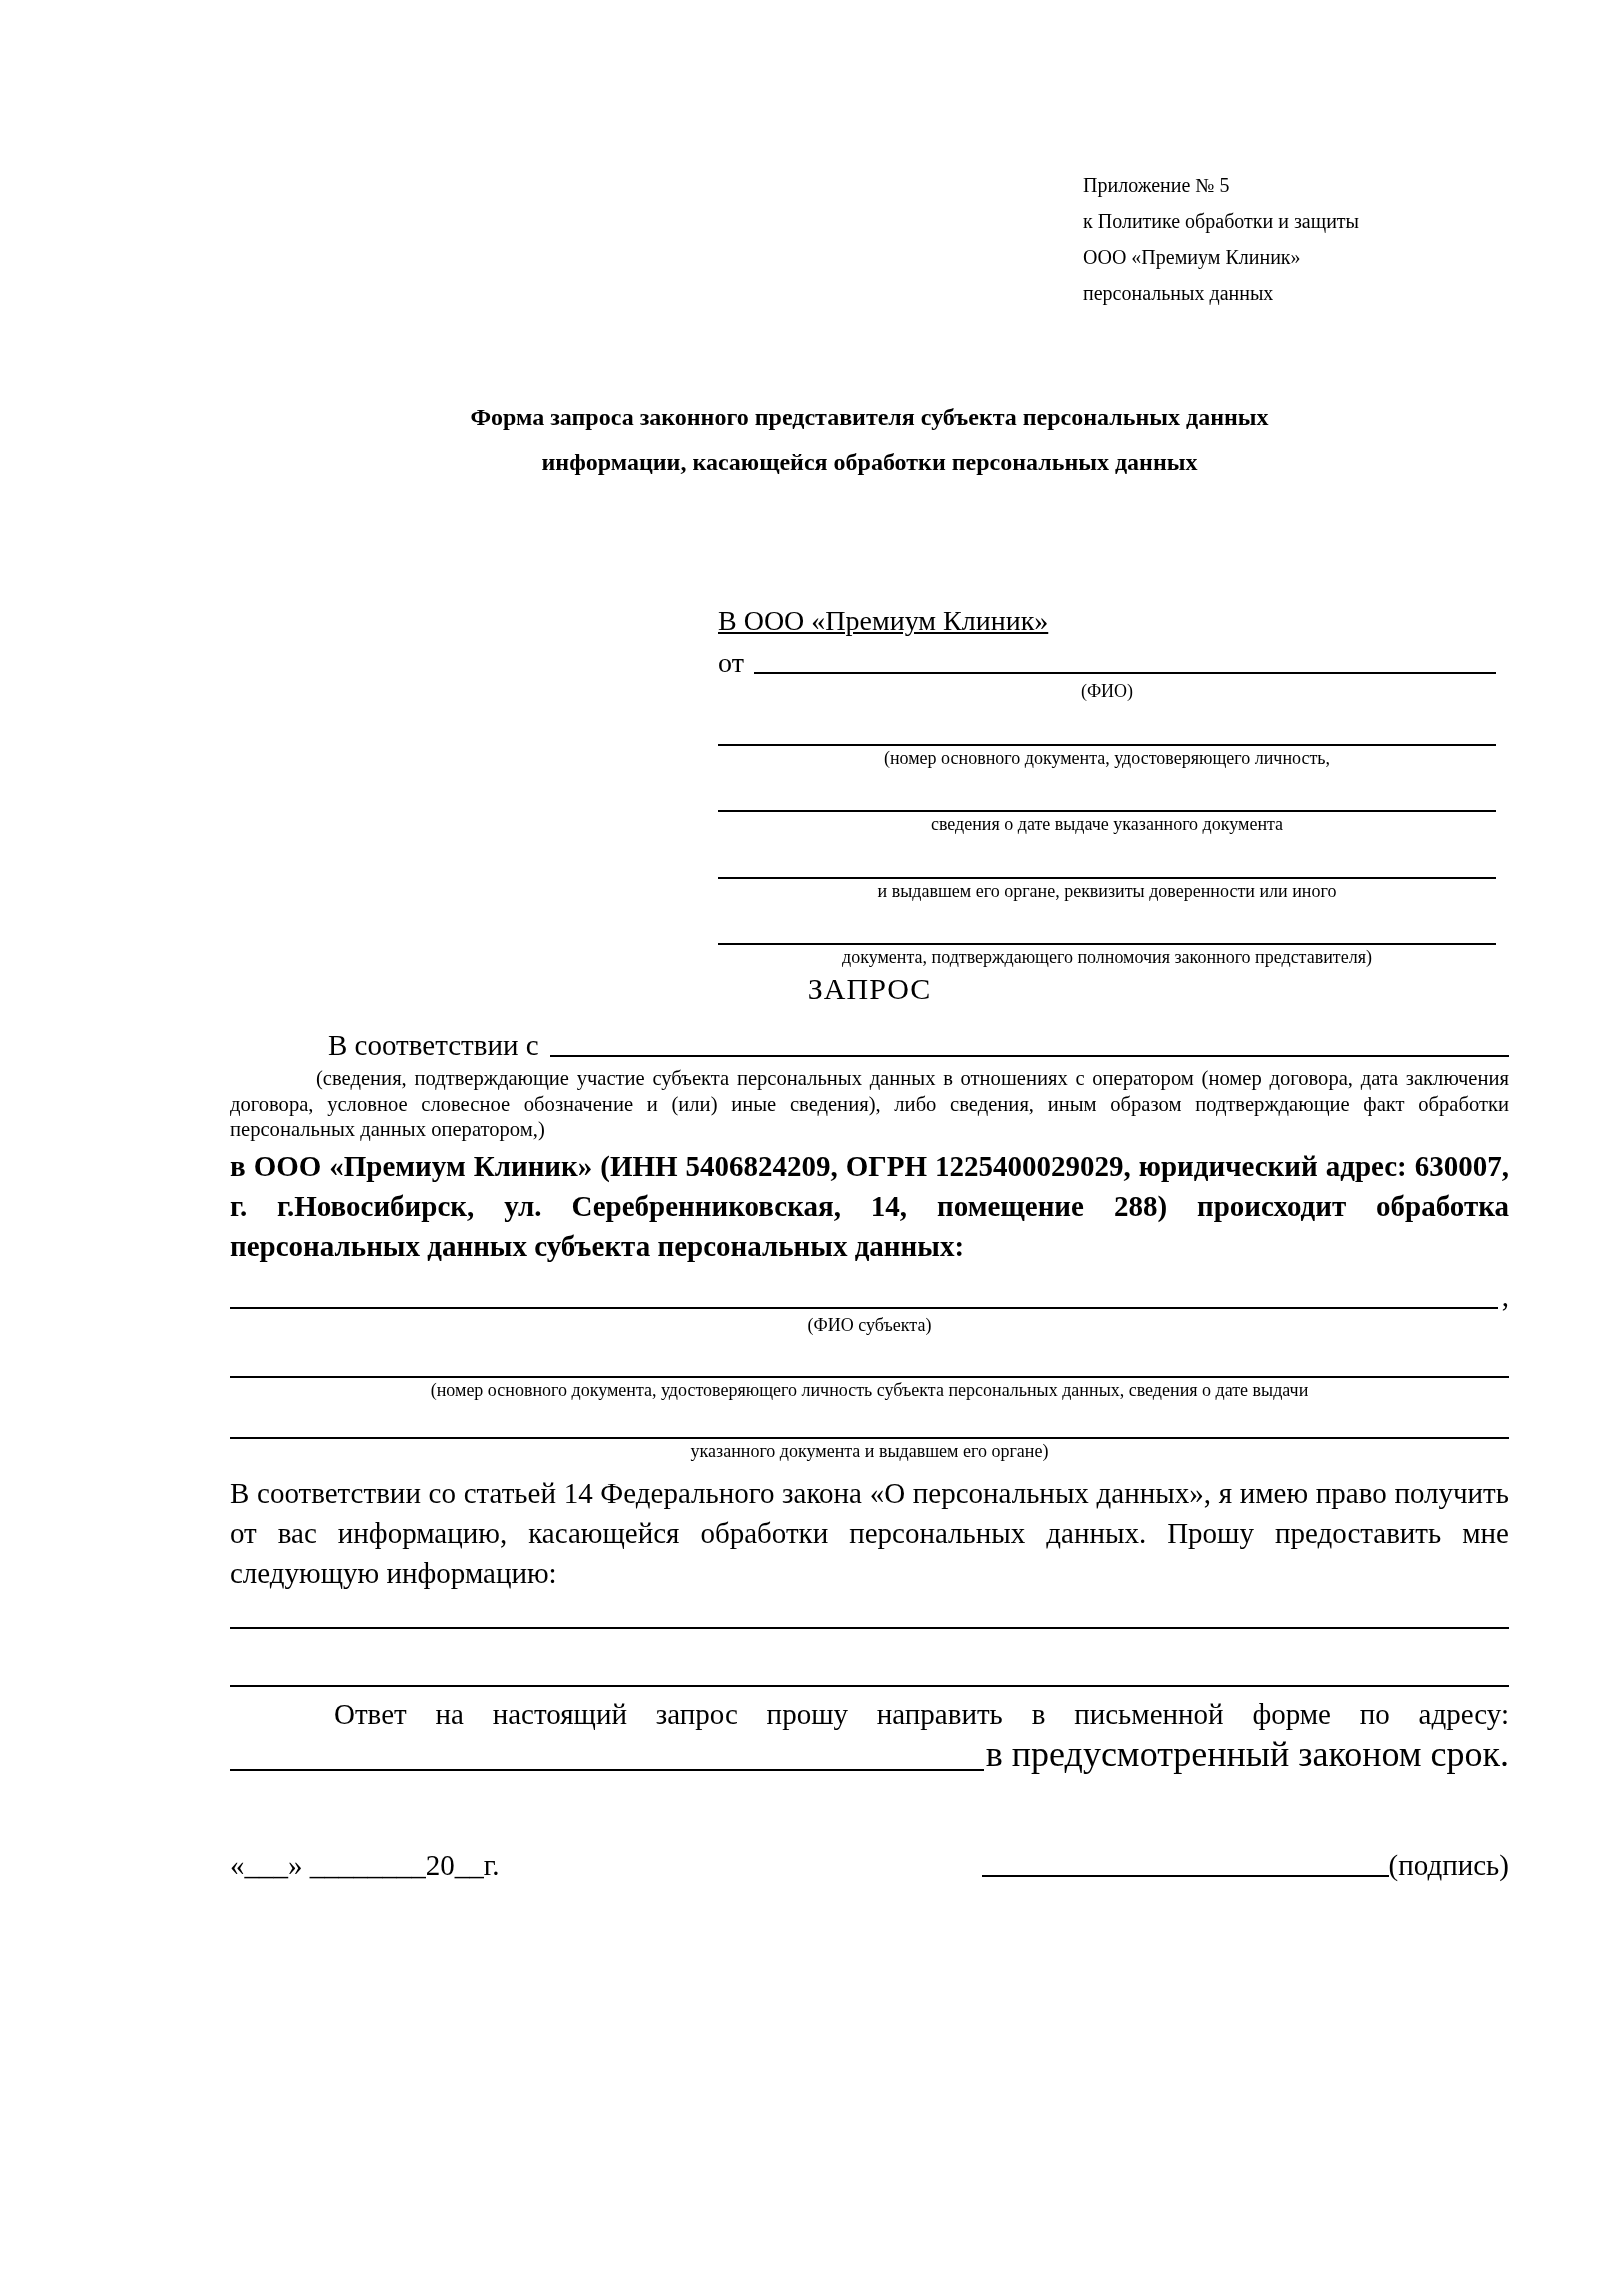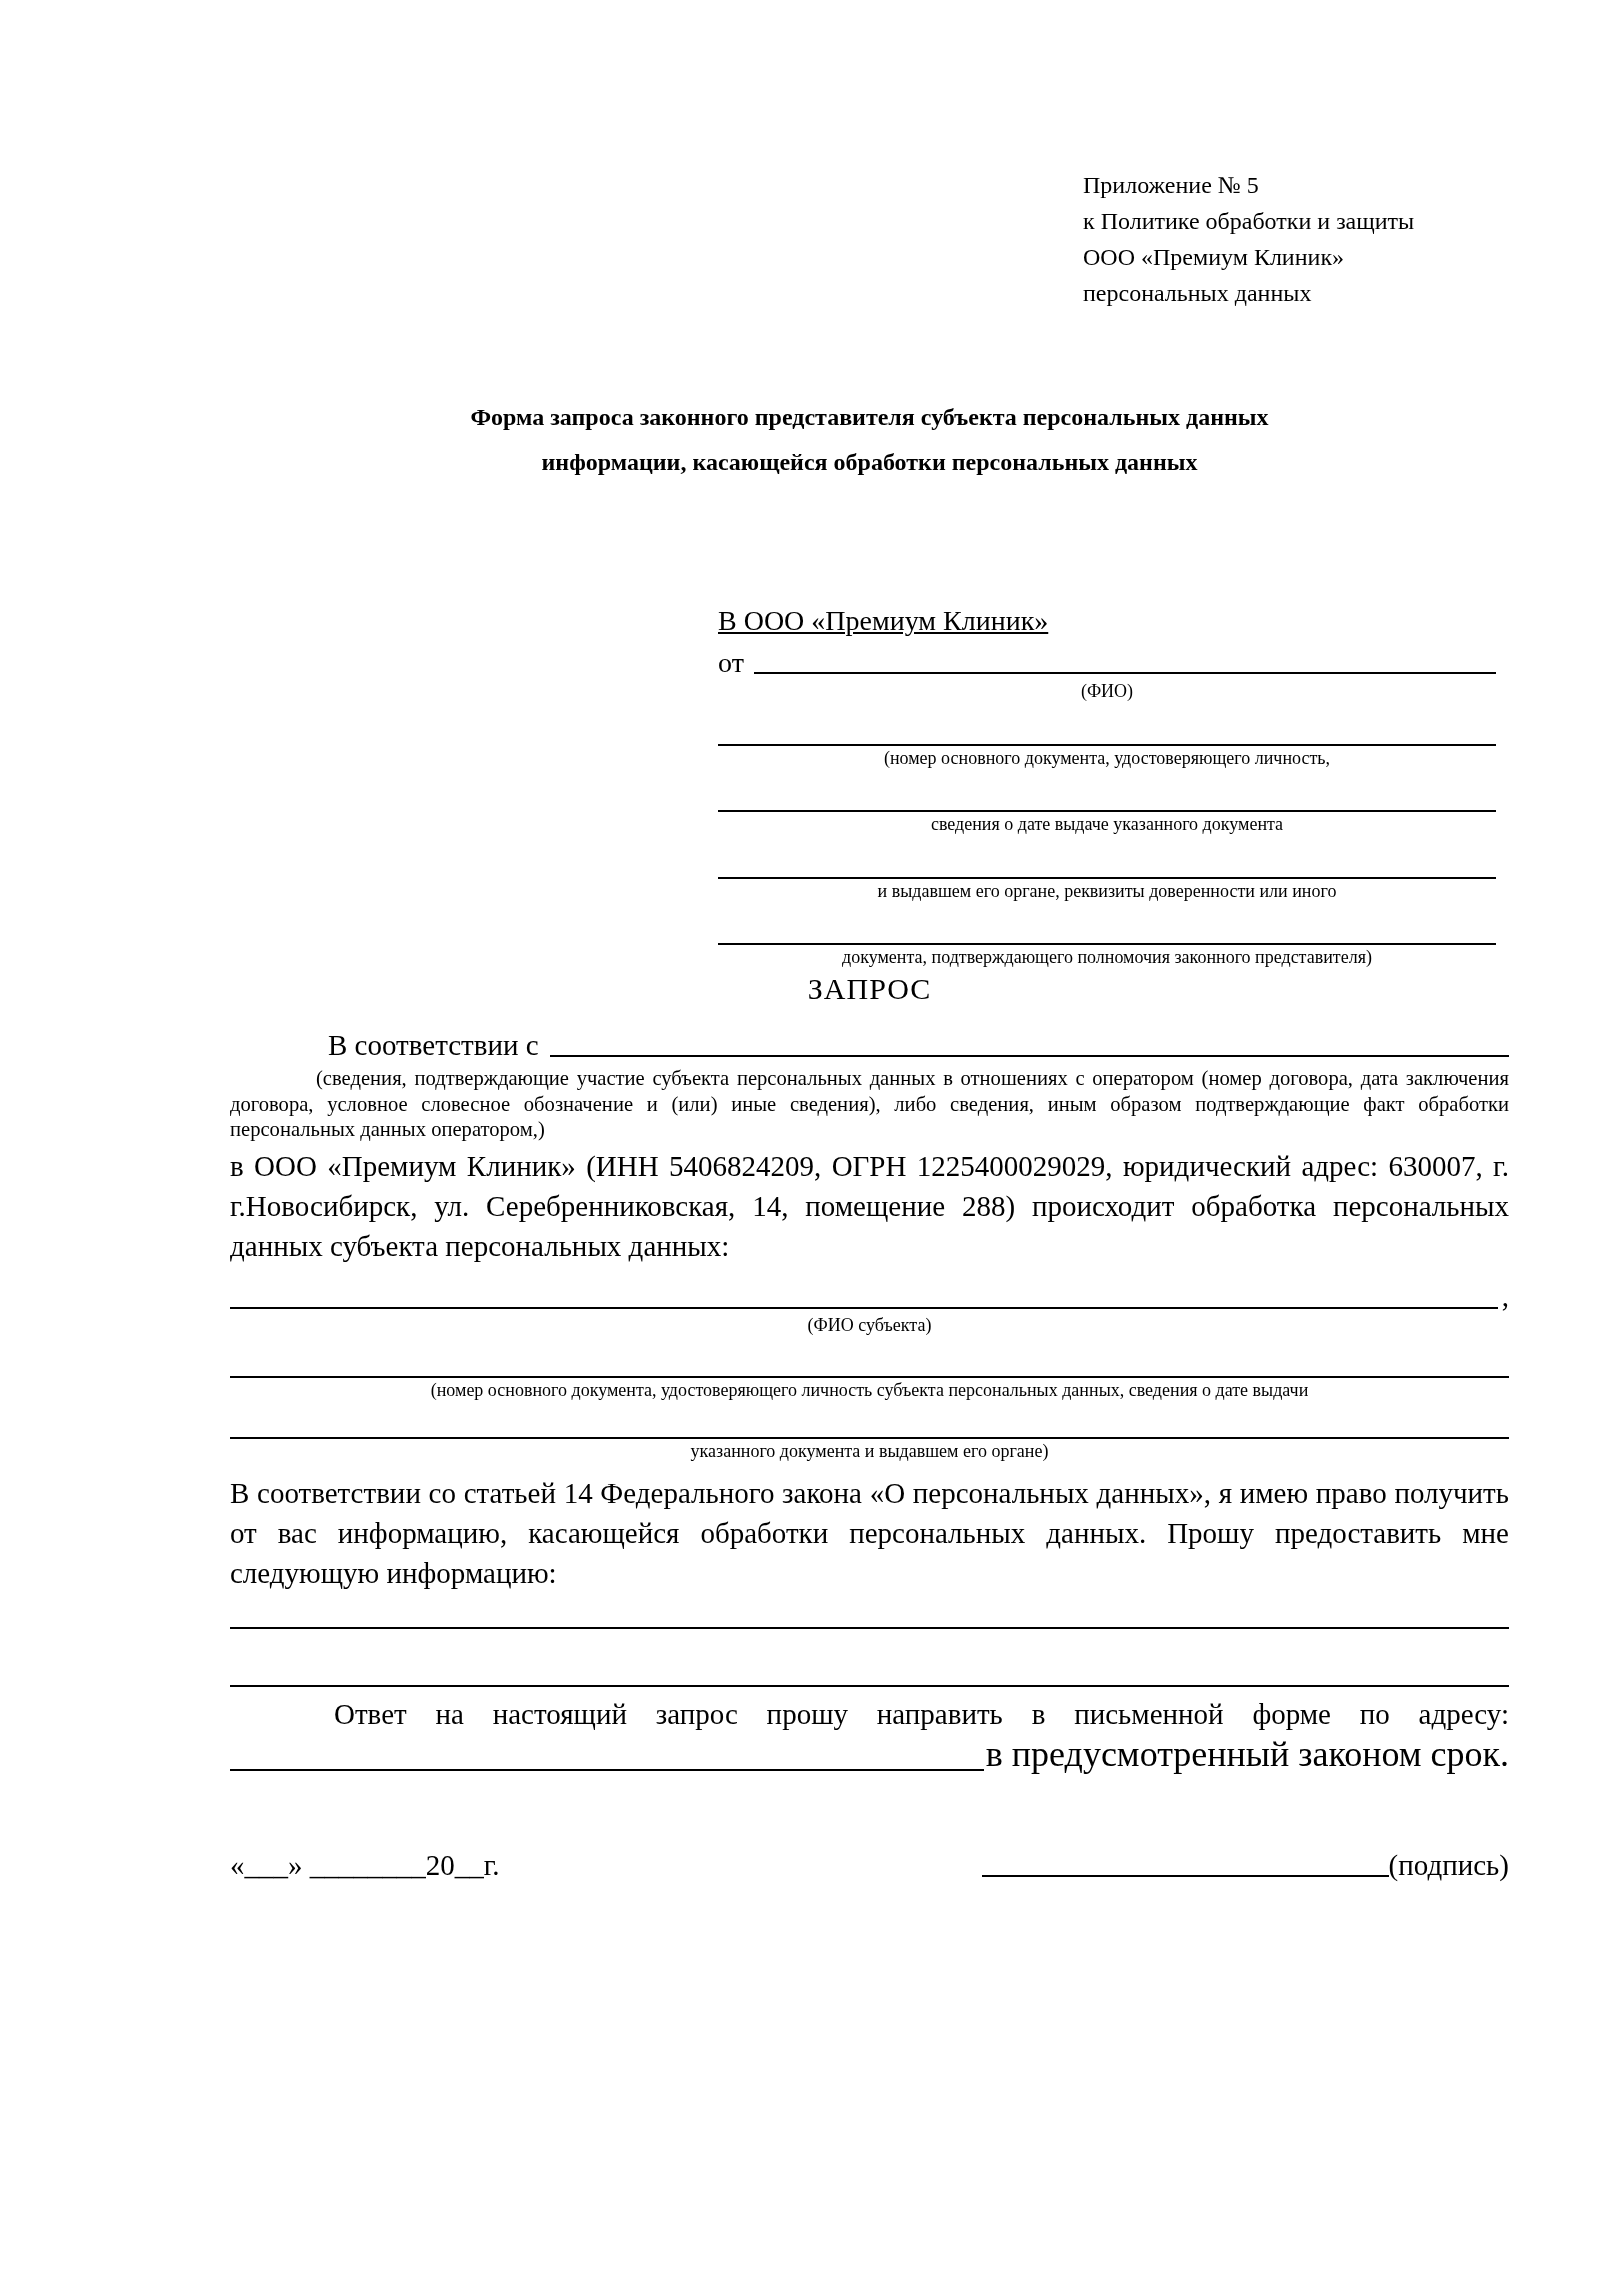--- a/index.html
+++ b/index.html
@@ -9,21 +9,21 @@
     height: 2293px;
     background: #ffffff;
     color: #000000;
     font-family: "Liberation Serif", "DejaVu Serif", serif;
     box-sizing: border-box;
     padding: 167px 112px 59px 230px;
     overflow: hidden;
   }
 
   
-  .appendix { margin-left: 853px; font-size: 24px; line-height: 36px; }
+  .appendix { margin-left: 853px; font-size: 20px; line-height: 36px; }
 
   
   .title { margin-top: 84px; text-align: center; font-weight: 700; font-size: 24px; line-height: 45px; }
 
   
   .recipient { margin-top: 116px; margin-left: 488px; width: 778px; font-size: 28px; }
   .recipient .to { line-height: 39px; text-decoration: underline; }
   .from-row { display: flex; align-items: flex-end; height: 39px; }
   .from-label { padding-right: 9.8px; }
   .fill { flex: 1; border-bottom: 2px solid #000; margin-bottom: 4.9px; }
@@ -98,21 +98,21 @@
 
   <div class="request-heading">ЗАПРОС</div>
 
   <div class="accordance-row">
     <span class="label">В соответствии с</span>
     <span class="fill"></span>
   </div>
 
   <div class="footnote">(сведения, подтверждающие участие субъекта персональных данных в отношениях с оператором (номер договора, дата заключения договора, условное словесное обозначение и (или) иные сведения), либо сведения, иным образом подтверждающие факт обработки персональных данных оператором,)</div>
 
-  <p class="para operator-para" style="margin:3.9px 0 0 0;">в ООО «Премиум Клиник» (ИНН 5406824209, ОГРН 1225400029029, юридический адрес: 630007, г. г.Новосибирск, ул. Серебренниковская, 14, помещение 288) происходит обработка персональных данных субъекта персональных данных:</p>
+  <p class="para operator-para" style="margin:3.9px 0 0 0;font-weight:bold;">в ООО «Премиум Клиник» (ИНН 5406824209, ОГРН 1225400029029, юридический адрес: 630007, г. г.Новосибирск, ул. Серебренниковская, 14, помещение 288) происходит обработка персональных данных субъекта персональных данных:</p>
 
   <div class="comma-row">
     <span class="fill"></span>
     <span class="comma">,</span>
   </div>
   <div class="small-caption">(ФИО субъекта)</div>
 
   <div class="blank-a"></div>
   <div class="small-caption">(номер основного документа, удостоверяющего личность субъекта персональных данных, сведения о дате выдачи</div>
 

